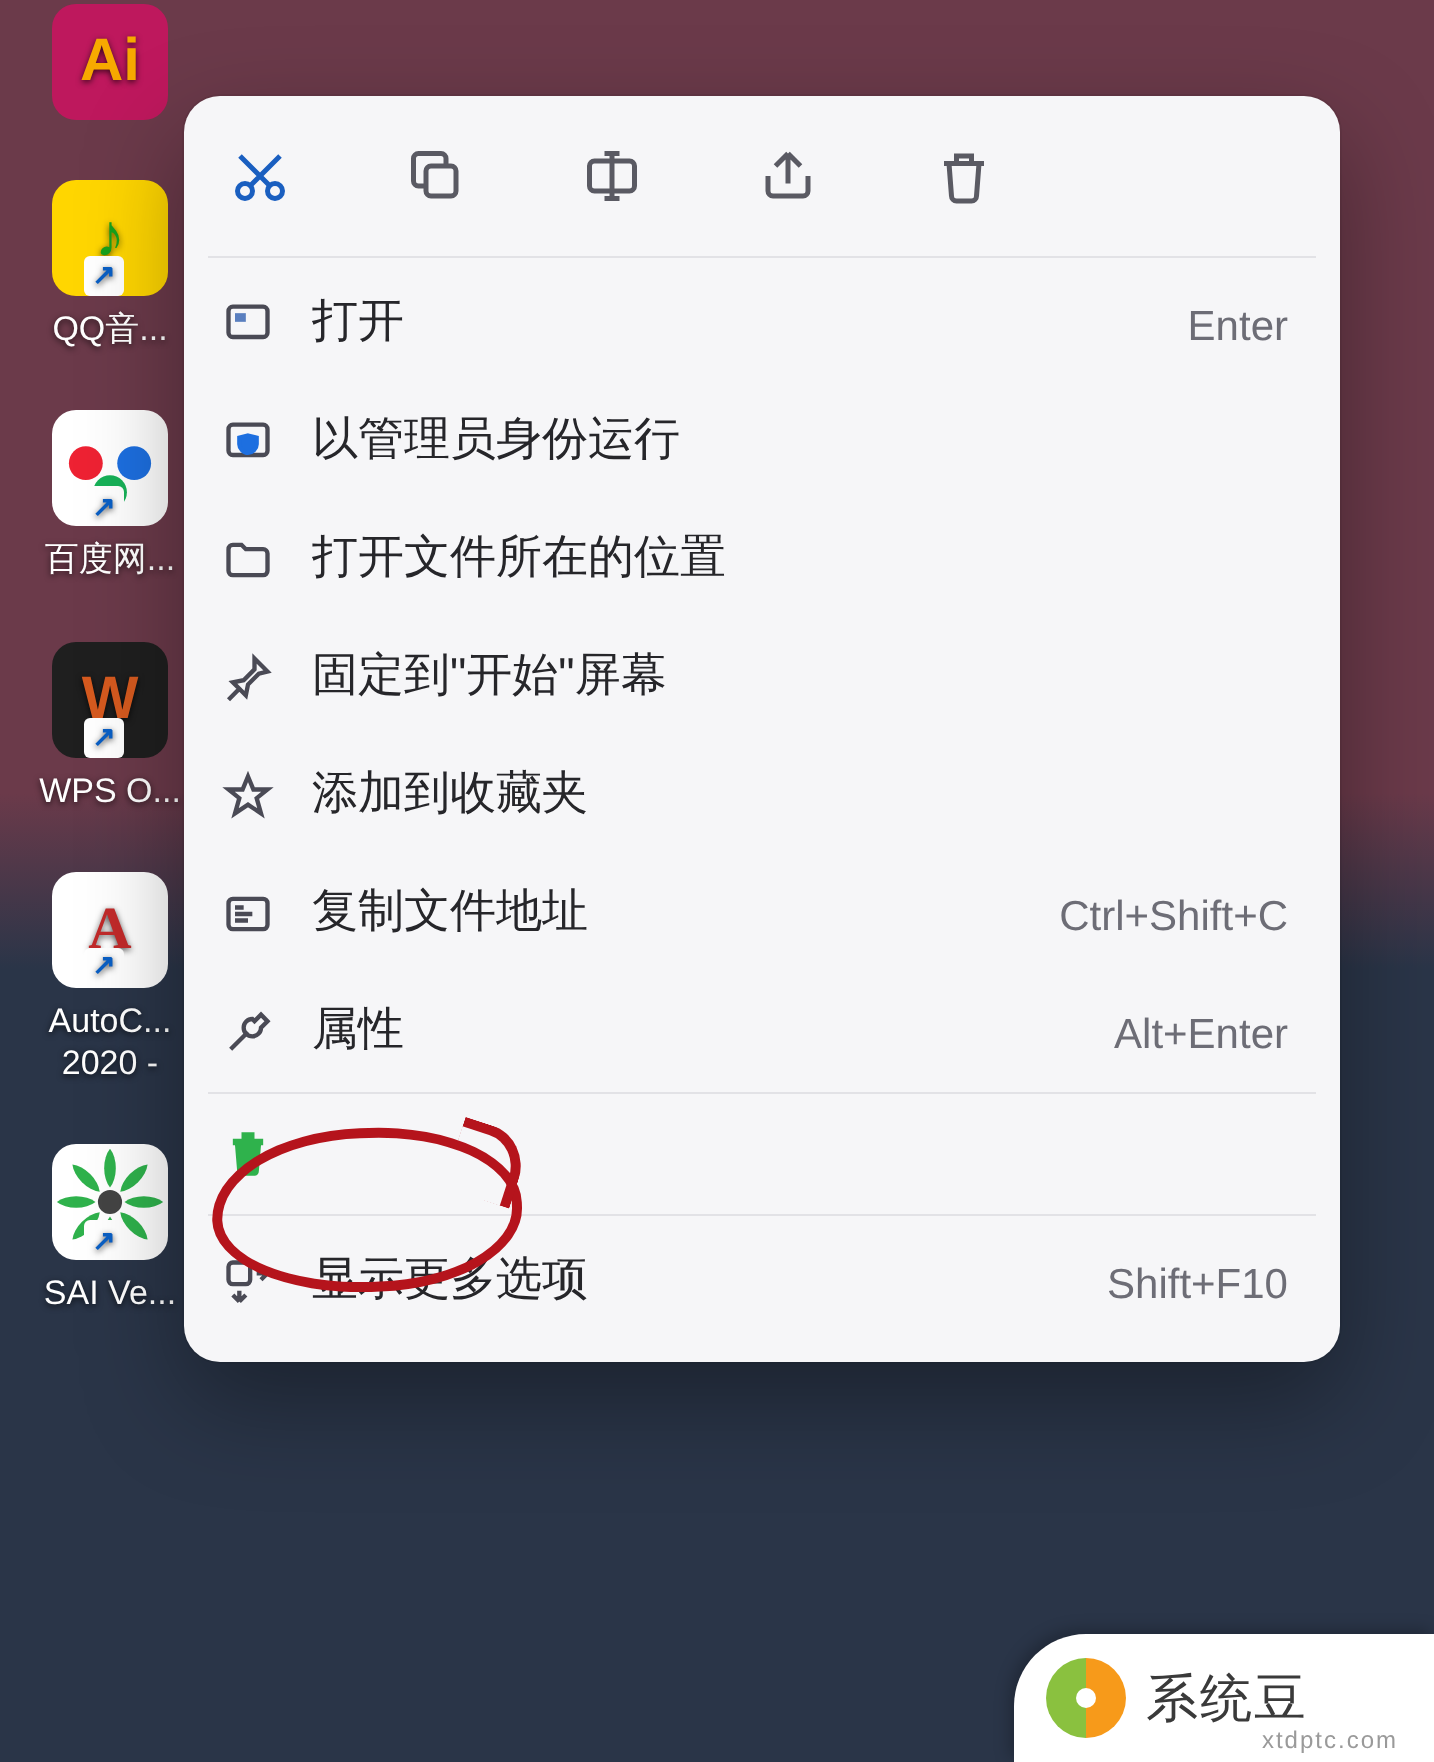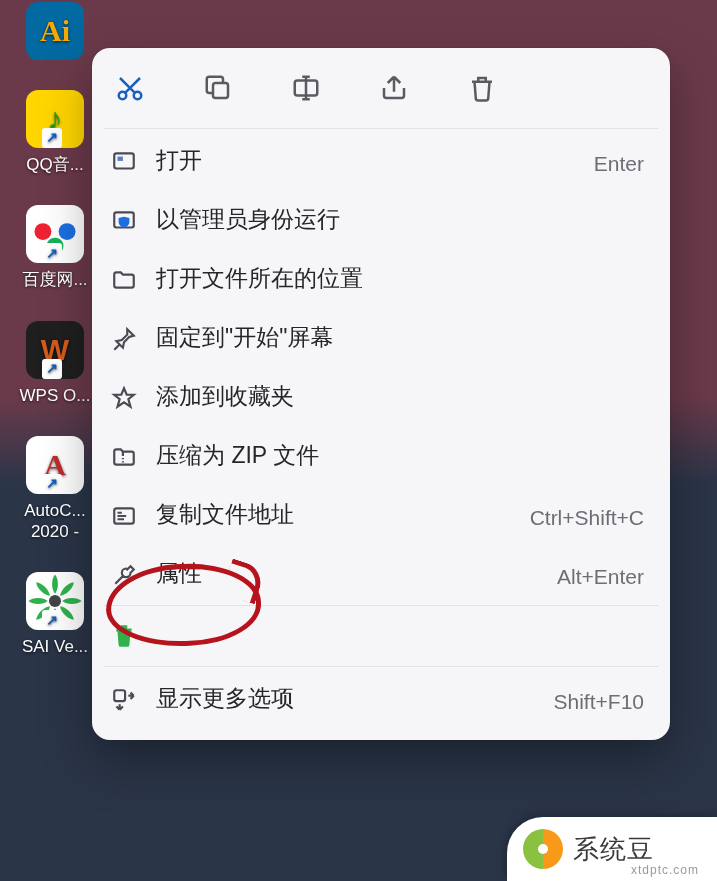--- a/index.html
+++ b/index.html
@@ -8,21 +8,21 @@
     background: linear-gradient(to bottom, #6b3a4a 0%, #6b3a4a 45%, #2a3548 55%, #2a3548 100%);
     position: relative;
   }
 
   
   .desktop { position: absolute; top: 0; left: 0; width: 110px; padding-top: 0; }
   .desktop-icon { width: 100px; text-align: center; color: #fff; font-size: 17px; line-height: 1.25; margin-bottom: 30px; margin-left: 5px; text-shadow: 0 1px 3px rgba(0,0,0,.7); position: relative; }
   .desktop-icon .glyph { width: 58px; height: 58px; margin: 0 auto 6px; border-radius: 12px; display: flex; align-items: center; justify-content: center; font-size: 30px; font-weight: bold; position: relative; }
   .shortcut-arrow { position: absolute; left: 16px; bottom: 0; width: 20px; height: 20px; background:#fff; border-radius:3px; display:flex; align-items:center; justify-content:center; color:#0a5fc4; font-size:14px; font-weight:bold; }
 
-  .ai-bg { background:#0369a1; color:#f7a900;font-family:Liberation Serif, serif; }
+  .ai-bg { background:#be185d; color:#f7a900; }
   .qq-bg { background:#ffd600; color:#17a11c; }
   .baidu-bg { background:#fff; }
   .wps-bg { background:#1f1f1f; color:#d65a1f; }
   .autocad-bg { background:#fff; color:#c12a2a; font-family: serif; }
   .sai-bg { background:#fff; }
 
   
   .menu {
     position: absolute;
     top: 48px;
@@ -261,29 +261,20 @@
 
   <div class="menu-item">
     <span class="mi-icon">
       <svg viewBox="0 0 24 24" fill="none" stroke="currentColor" stroke-width="2">
           <path d="M12 3l2.5 6H21l-5 4 2 7-6-4-6 4 2-7-5-4h6.5z"></path>
         </svg>
     </span>
     <span class="mi-label">添加到收藏夹</span>
   </div>
 
-  <div class="menu-item">
-    <span class="mi-icon">
-      <svg viewBox="0 0 24 24" fill="none" stroke="currentColor" stroke-width="2">
-          <path d="M3 7a2 2 0 0 1 2-2h4l2 2h8a2 2 0 0 1 2 2v8a2 2 0 0 1-2 2H5a2 2 0 0 1-2-2z"></path>
-          <path d="M11 7v4M11 13v1M11 16v1"></path>
-        </svg>
-    </span>
-    <span class="mi-label">压缩为 ZIP 文件</span>
-  </div>
 
   <div class="menu-item">
     <span class="mi-icon">
       <svg viewBox="0 0 24 24" fill="none" stroke="currentColor" stroke-width="2">
           <rect x="3" y="5" width="18" height="14" rx="2"></rect>
           <path d="M6 9h4M6 12h8M6 15h6"></path>
         </svg>
     </span>
     <span class="mi-label">复制文件地址</span>
     <span class="mi-short">Ctrl+Shift+C</span>

